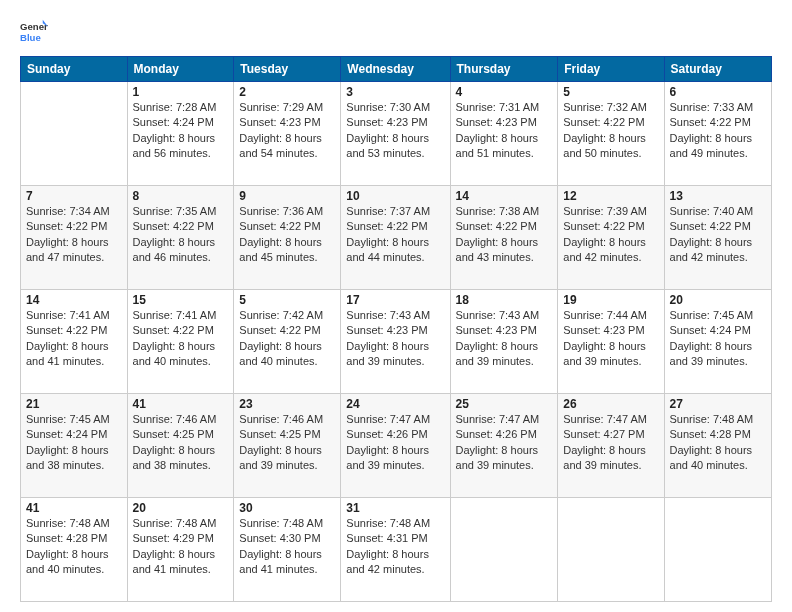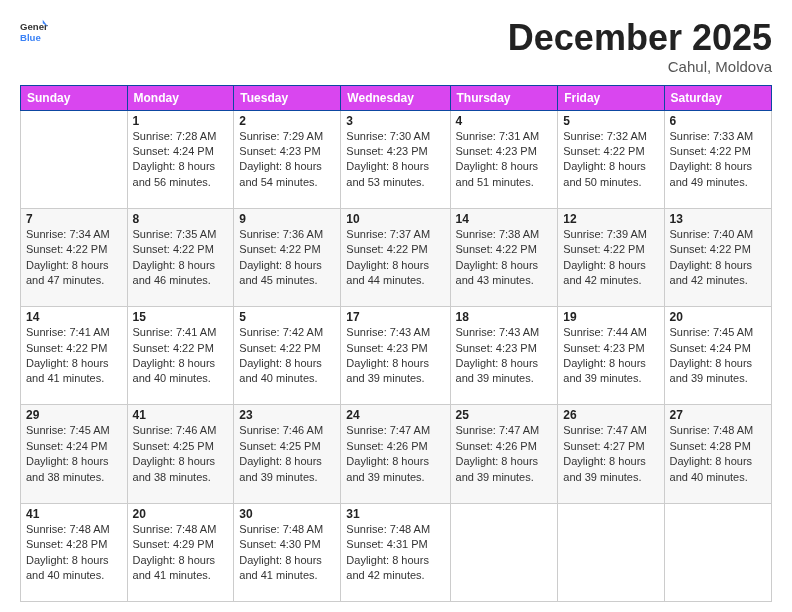--- a/index.html
+++ b/index.html
@@ -44,21 +44,21 @@
     .location {
       font-size: 15px;
       color: #555;
     }
     .calendar-table {
       width: 100%;
       border-collapse: collapse;
       flex: 1;
     }
     .calendar-table thead tr th {
-      background-color: #d946ef;
+      background-color: #0369a1;
       color: #fff;
       font-size: 12px;
       font-weight: bold;
       padding: 5px 6px;
       text-align: left;
       border: 1px solid #0d47a1;
     }
     .calendar-table tbody tr td {
       border: 1px solid #ccc;
       vertical-align: top;
@@ -94,24 +94,20 @@
 <body>
 
 <div class="page">
   <div class="header">
     <div class="logo">
       <svg class="logo-icon" viewBox="0 0 32 32" xmlns="http://www.w3.org/2000/svg">
         <text x="0" y="14" font-size="11" font-weight="bold" fill="#333" font-family="Arial">General</text>
         <text x="0" y="26" font-size="11" font-weight="bold" fill="#3b82f6" font-family="Arial">Blue</text>
         <polygon points="26,2 32,10 26,6" fill="#3b82f6"></polygon>
       </svg>
-    </div>
-    <div class="title-block">
-      <div class="month-title">December 2025</div>
-      <div class="location">Cahul, Moldova</div>
     </div>
   </div>
 
   <table class="calendar-table">
     <thead>
       <tr>
         <th>Sunday</th>
         <th>Monday</th>
         <th>Tuesday</th>
         <th>Wednesday</th>
@@ -203,21 +199,21 @@
             <span class="day-number">19</span>
             <div class="cell-detail">Sunrise: 7:44 AM<br>Sunset: 4:23 PM<br>Daylight: 8 hours and 39 minutes.</div>
           </td>
           <td>
             <span class="day-number">20</span>
             <div class="cell-detail">Sunrise: 7:45 AM<br>Sunset: 4:24 PM<br>Daylight: 8 hours and 39 minutes.</div>
           </td>
         </tr>
         <tr>
           <td>
-            <span class="day-number">29</span>
+            <span class="day-number">21</span>
             <div class="cell-detail">Sunrise: 7:45 AM<br>Sunset: 4:24 PM<br>Daylight: 8 hours and 38 minutes.</div>
           </td>
           <td>
             <span class="day-number">41</span>
             <div class="cell-detail">Sunrise: 7:46 AM<br>Sunset: 4:25 PM<br>Daylight: 8 hours and 38 minutes.</div>
           </td>
           <td>
             <span class="day-number">23</span>
             <div class="cell-detail">Sunrise: 7:46 AM<br>Sunset: 4:25 PM<br>Daylight: 8 hours and 39 minutes.</div>
           </td>

